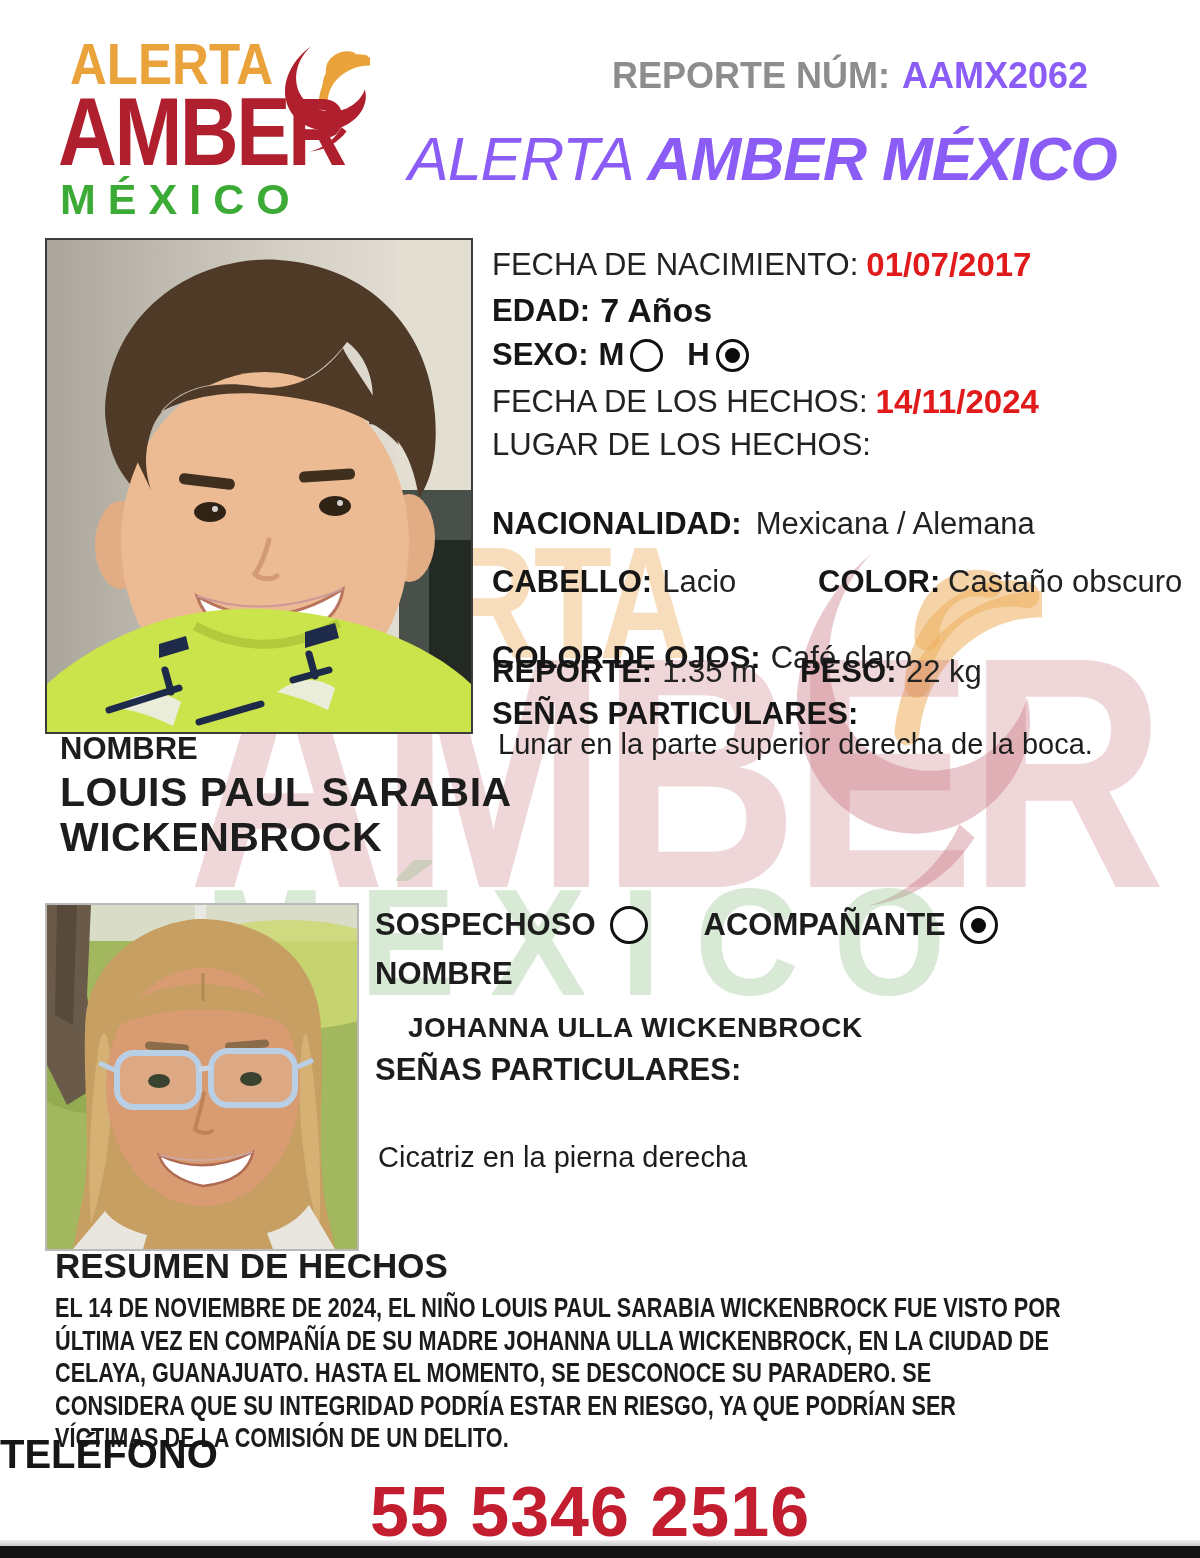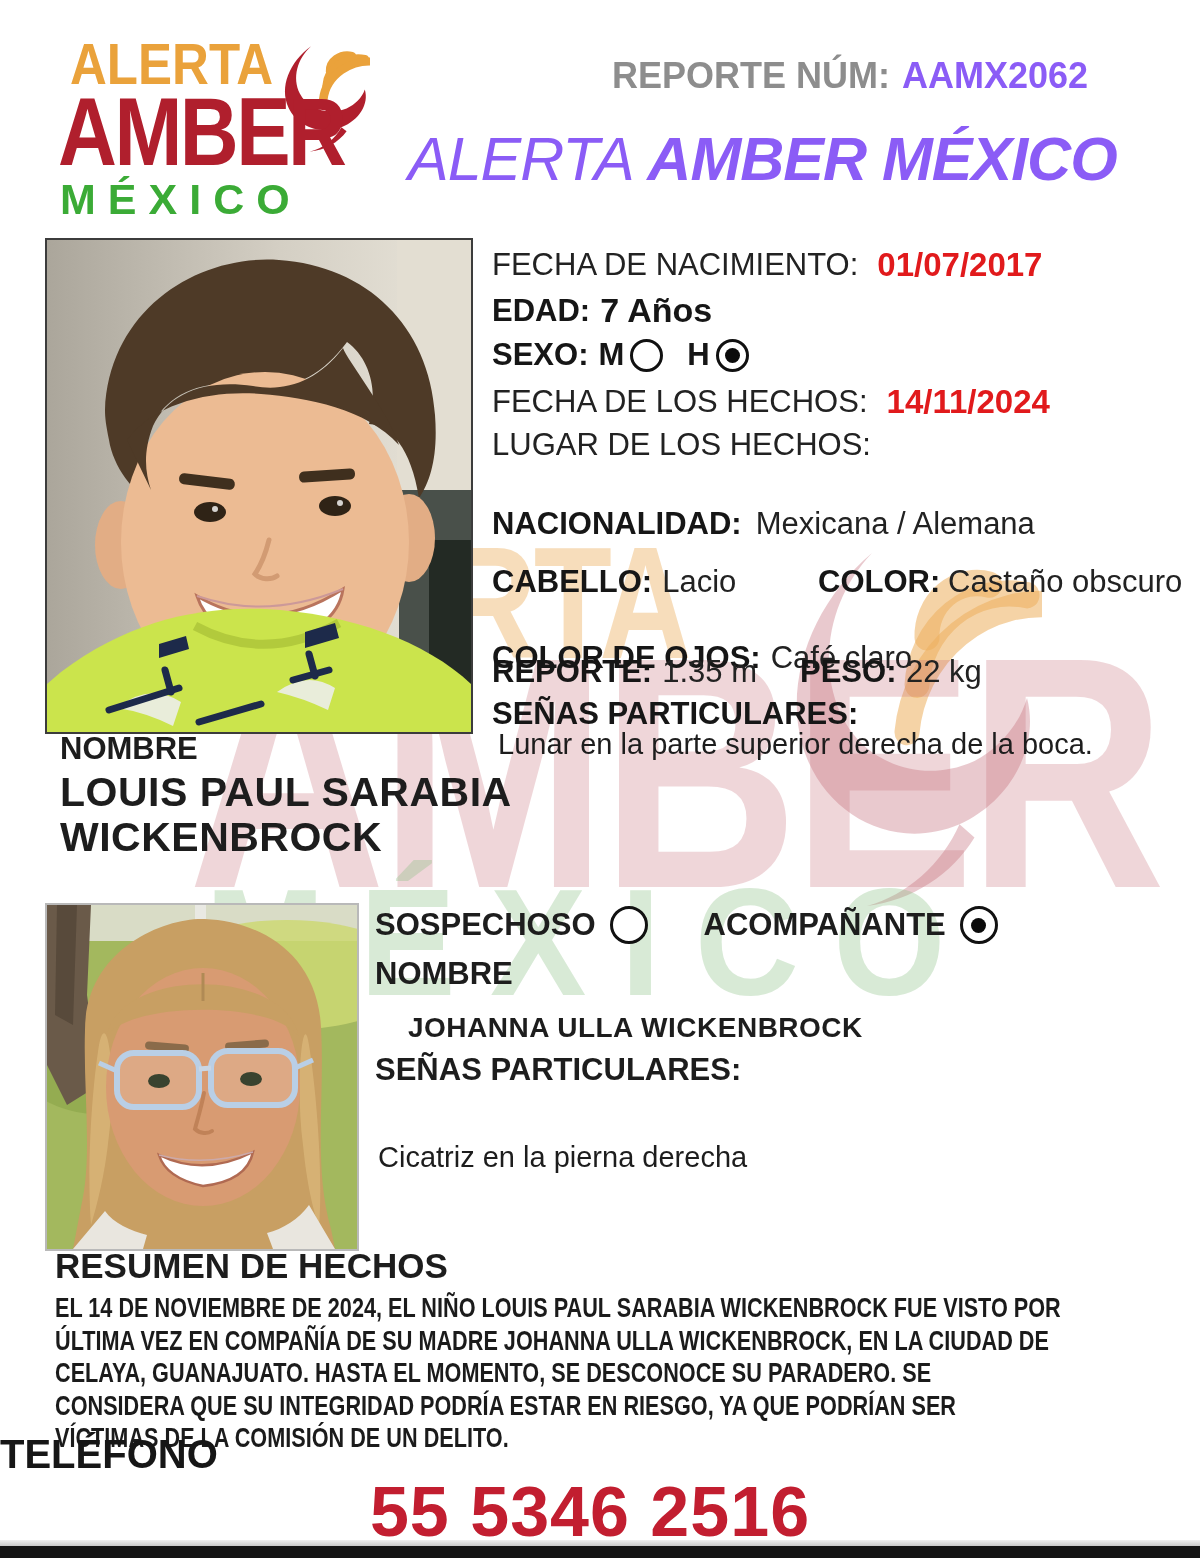--- a/index.html
+++ b/index.html
@@ -37,21 +37,21 @@
   #report-row .rn{color:#8b5cf6;margin-left:12px;}
   #main-title{left:408px;top:124px;font-size:61px;color:#8b5cf6;letter-spacing:-1px;white-space:nowrap;font-style:italic;}
   #main-title .t-reg{font-weight:normal;}
   #main-title .t-bold{font-weight:bold;}
   
   .frow{left:492px;font-size:31px;white-space:nowrap;display:flex;align-items:center;}
   .lbl{font-weight:normal;color:#222;}
   .lblb{font-weight:bold;color:#161616;}
   .val{font-weight:normal;color:#222;margin-left:10px;}
   .valb{font-weight:bold;color:#161616;margin-left:10px;}
-  .valred{font-weight:bold;color:#E11A1C;margin-left:19px;font-size:33px;}
+  .valred{font-weight:bold;color:#E11A1C;margin-left:8px;font-size:33px;}
   .radio{width:33px;height:33px;border:3.5px solid #111;border-radius:50%;box-sizing:border-box;
          display:inline-flex;align-items:center;justify-content:center;background:#fff;}
   .radio .dot{width:15px;height:15px;border-radius:50%;background:transparent;}
   .radio.checked .dot{background:#0b0b0b;}
   
   #child-nombre{left:60px;top:731px;font-size:31px;font-weight:bold;}
   #child-name{left:60px;top:770px;font-size:41px;font-weight:bold;line-height:45px;letter-spacing:0.5px;}
   
   #role-row{left:375px;top:906px;font-size:31px;font-weight:bold;display:flex;align-items:center;white-space:nowrap;}
   #companion-nombre{left:375px;top:956px;font-size:31px;font-weight:bold;}

